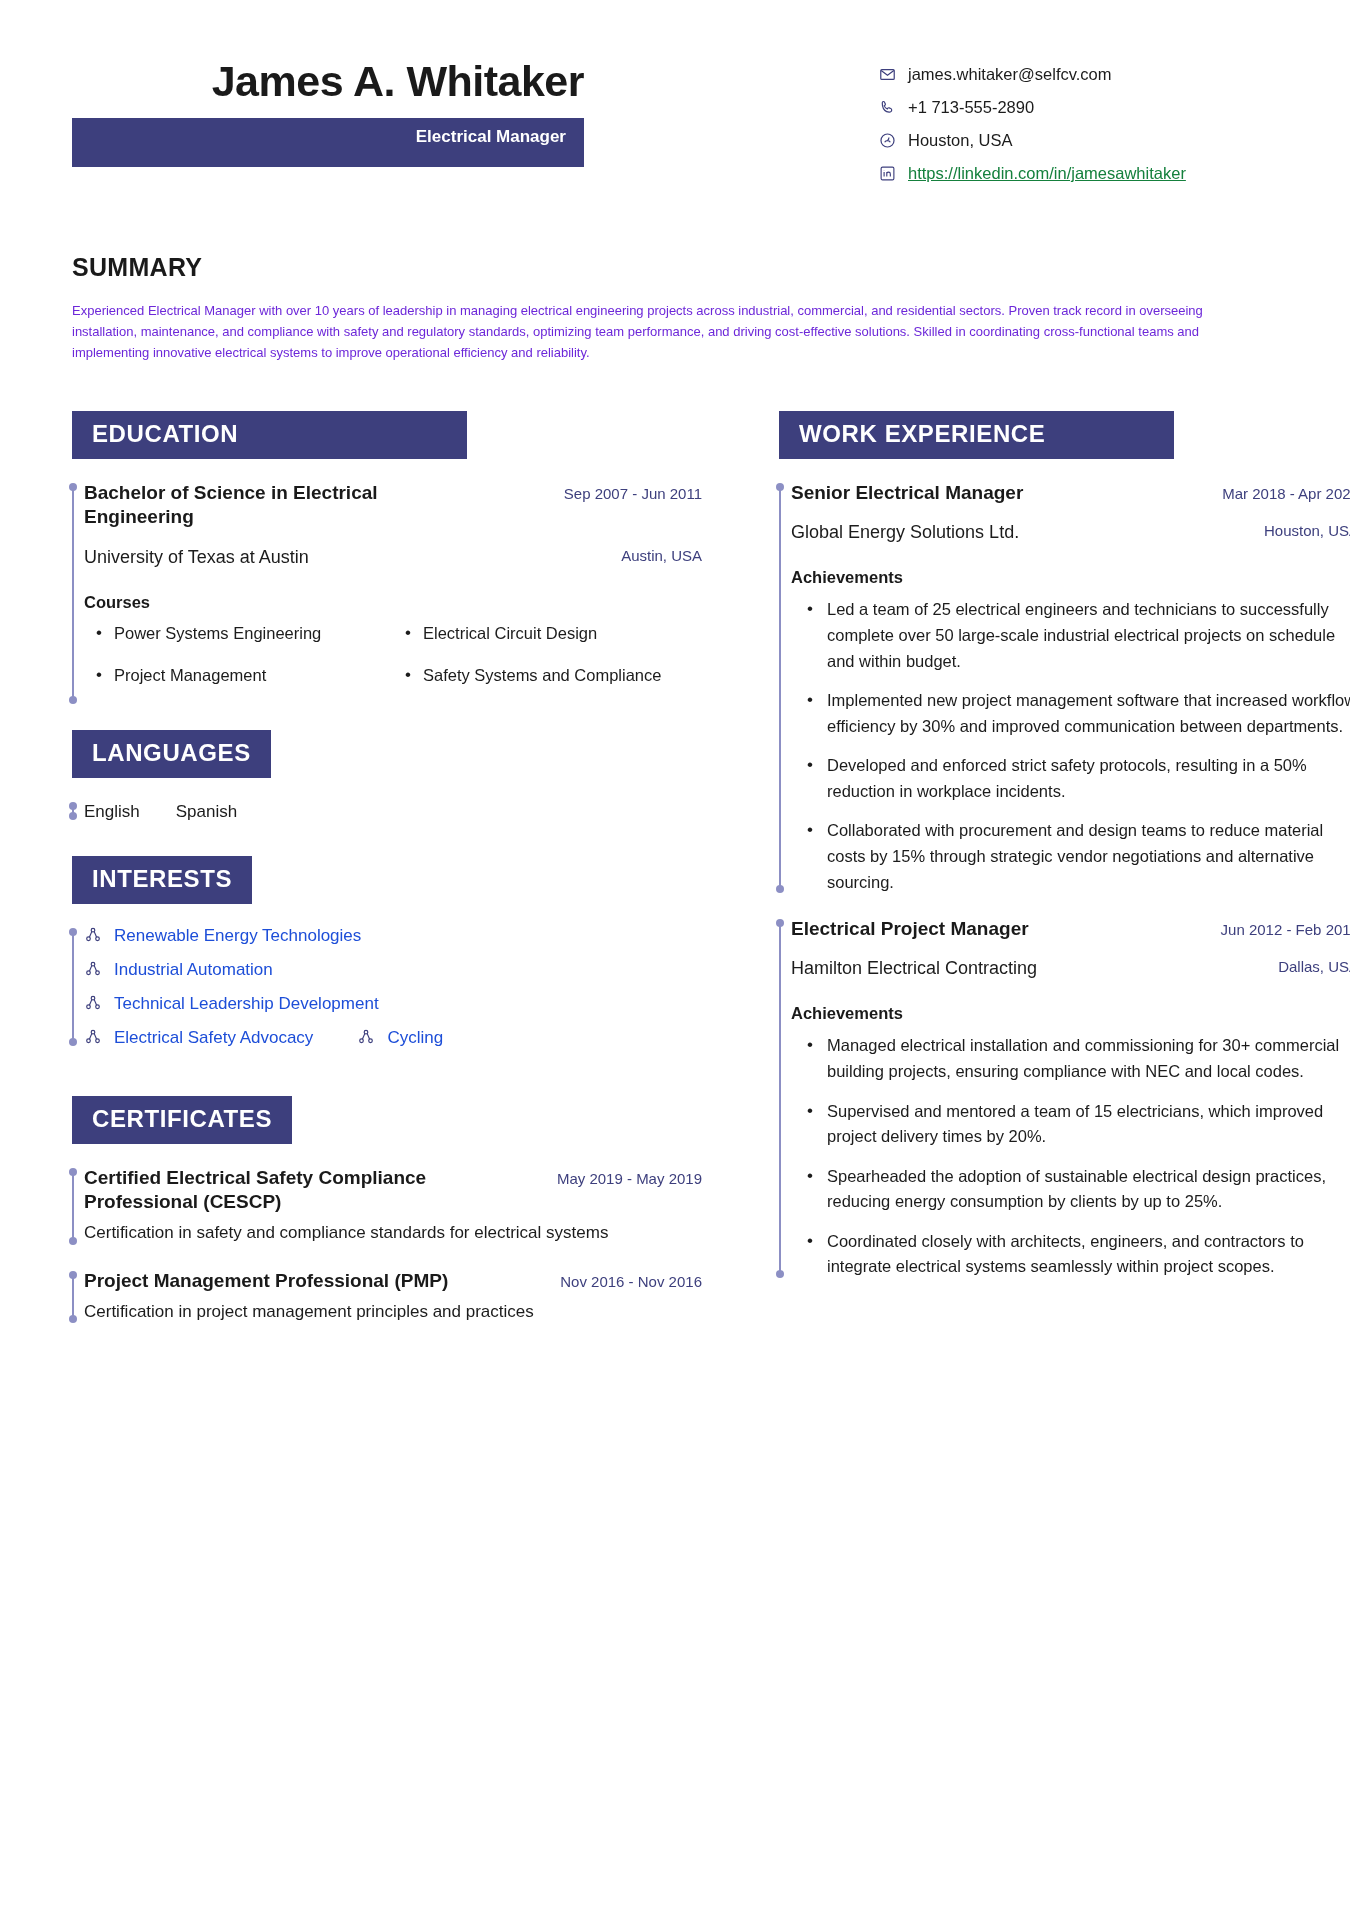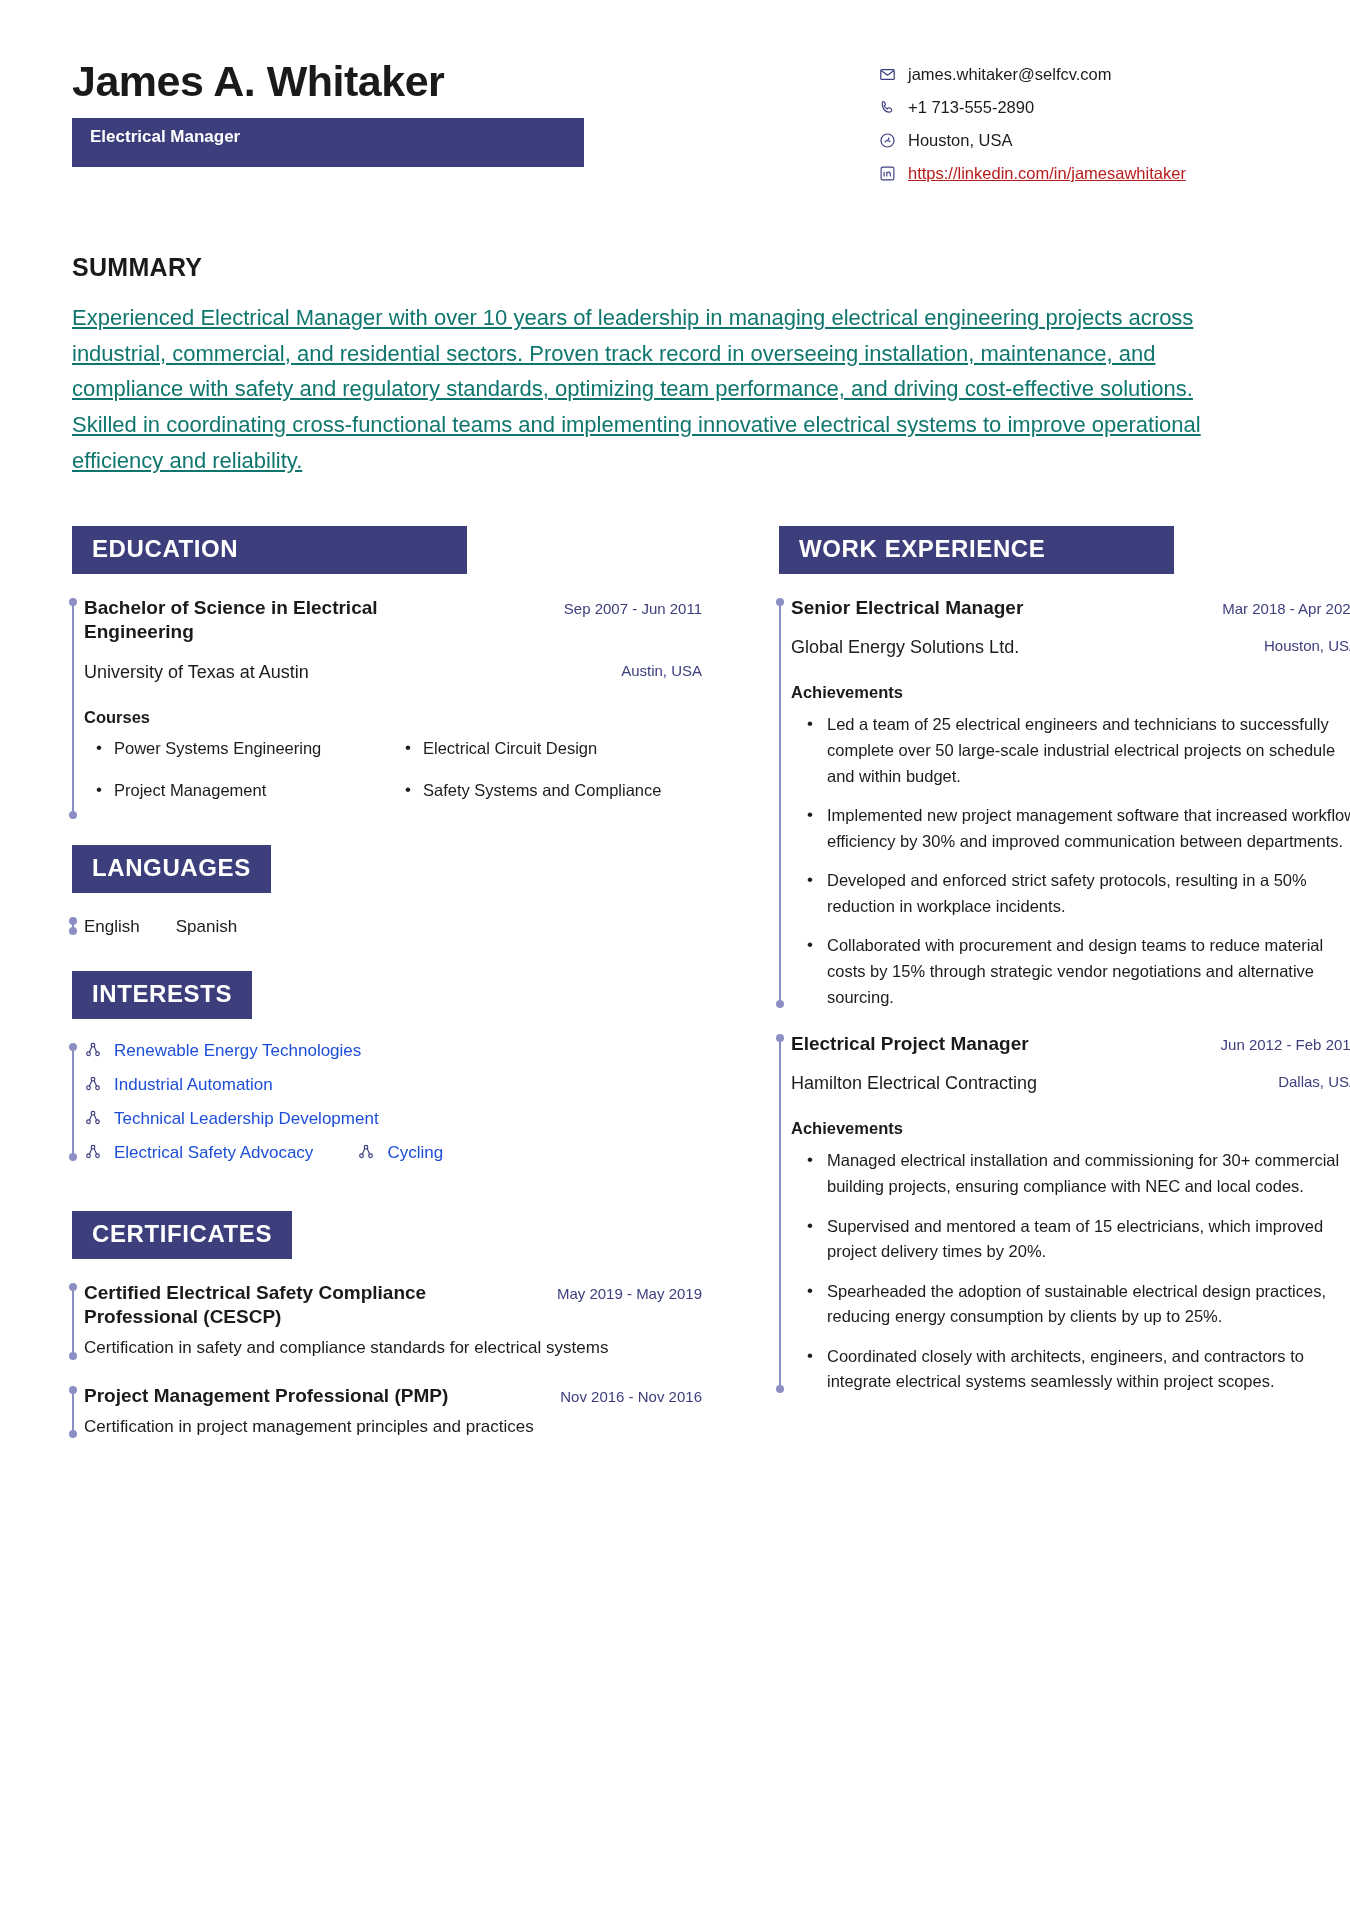--- a/index.html
+++ b/index.html
@@ -21,20 +21,21 @@
     width: 1350px;
     height: 1907px;
     padding: 55px 72px 0 72px;
   }
 
   
   .header {
     display: flex;
     justify-content: space-between;
     align-items: flex-start;
+    text-align: right;
   }
   .name-block { padding-top: 4px; }
   .full-name {
     font-size: 43px;
     font-weight: bold;
     letter-spacing: -0.5px;
     color: #1a1a1a;
     margin: 0 0 14px 0;
     line-height: 1.05;
   }
@@ -64,38 +65,37 @@
     width: 19px;
     height: 19px;
     display: inline-flex;
     align-items: center;
     justify-content: center;
     color: #3d3f7d;
     flex: 0 0 19px;
   }
   .contact-icon svg { width: 17px; height: 17px; display: block; }
   .contact-link {
-    color: #b91c1c;
+    color: #15803d;
     text-decoration: underline;
   }
 
   
   .section-plain-title {
     font-size: 25px;
     font-weight: bold;
     color: #1a1a1a;
     letter-spacing: 0.3px;
     margin: 56px 0 18px 0;
   }
   .summary-text {
-    font-size: 22px;
+    font-size: 13px;
     line-height: 1.62;
-    color: #0f766e;
+    color: #6d28d9;
     max-width: 1160px;
-    text-decoration: underline;
   }
 
   
   .columns {
     display: flex;
     margin-top: 48px;
     gap: 77px;
   }
   .col-left { width: 630px; flex: 0 0 630px; }
   .col-right { width: 580px; flex: 0 0 580px; }

